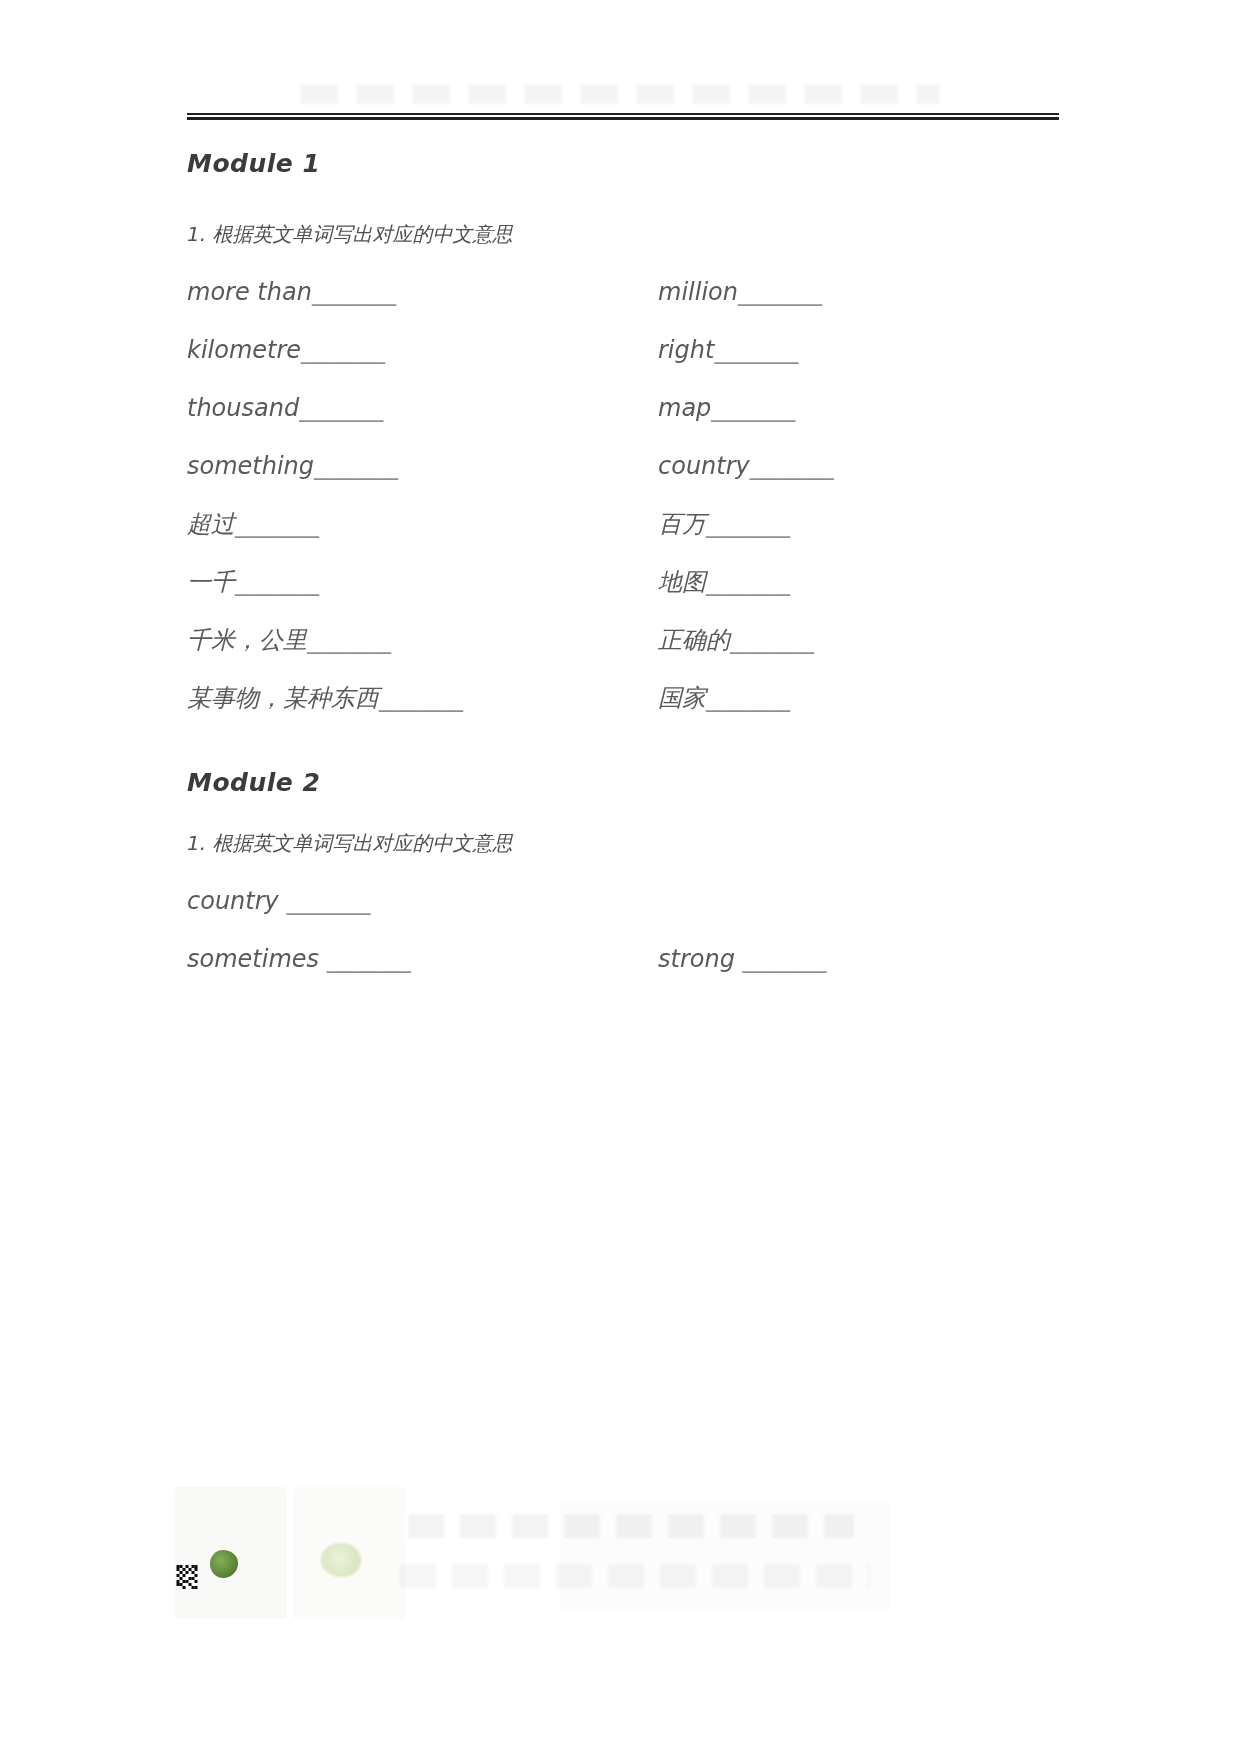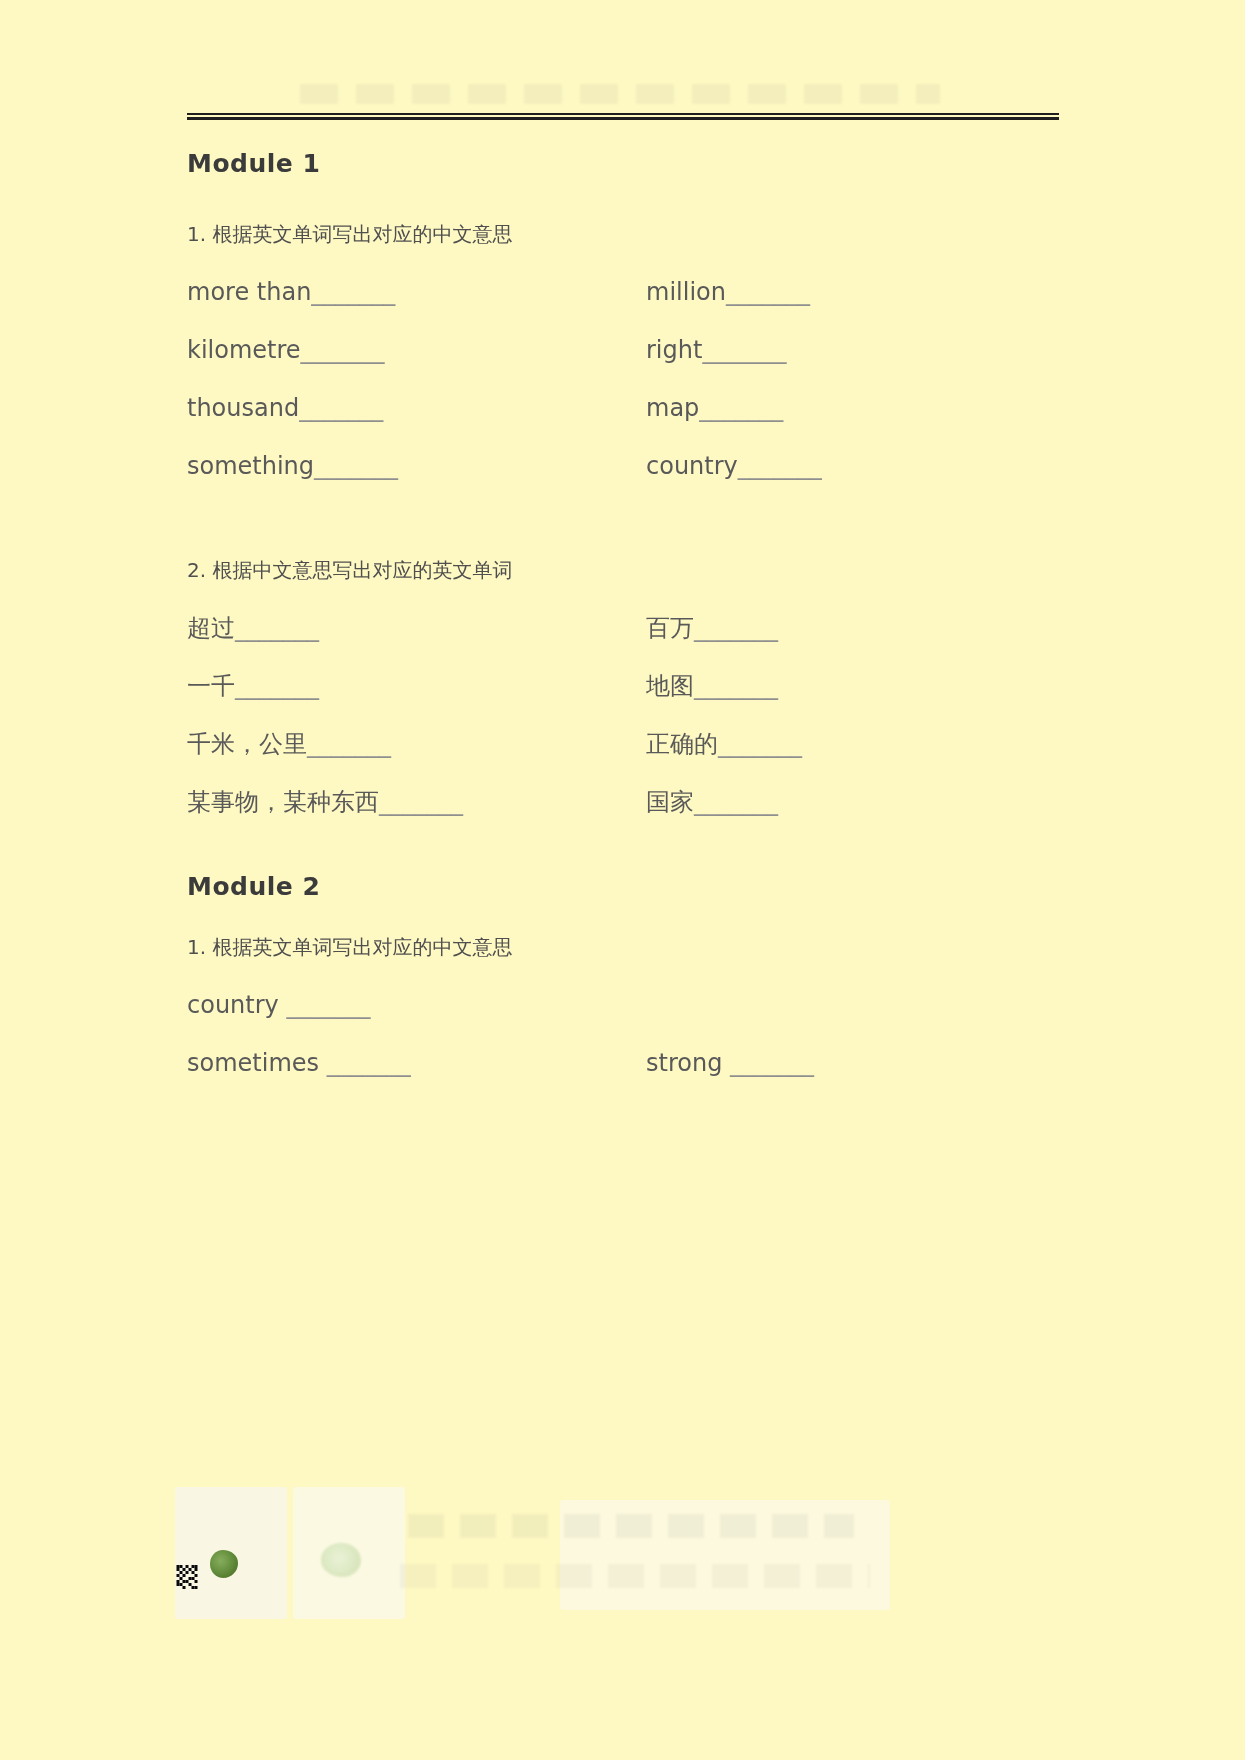--- a/index.html
+++ b/index.html
@@ -1,19 +1,19 @@
 <!DOCTYPE html>
 <html style="--rule: #1f1f1f; --heading: #3b3b3b; --text: #595959; --blank: #8f8f8f; --blob-dark: #66903f; --blob-light: #d8e6bd; --qr: #0a0a0a;"><head>
 <meta charset="utf-8">
 <style>
   html,body{margin:0;padding:0;background:#e9e9e9;}
   .page{
-    position:relative;width:1245px;height:1760px;background:#fef9c3;
+    position:relative;width:1245px;height:1760px;background:#ffffff;
     font-family:"DejaVu Sans","Liberation Sans",sans-serif;
-    color:var(--text,#595959);overflow:hidden;margin:0 auto;
+    color:var(--text,#595959);overflow:hidden;margin:0 auto;font-style:italic;
   }
   .content{position:absolute;left:187px;top:0;width:872px;}
   
   .ghost-header{
     position:absolute;left:300px;top:84px;width:640px;height:20px;
     opacity:.06;filter:blur(1.2px);
     background:repeating-linear-gradient(90deg,#555 0 38px,transparent 38px 56px);
   }
   
   .rule{position:absolute;left:187px;top:113px;width:872px;}
@@ -23,21 +23,21 @@
 
   .module-title{
     padding-top:0;margin-top:148px;font-size:25px;line-height:32px;
     font-weight:700;color:var(--heading,#3b3b3b);letter-spacing:.5px;
   }
   .module-title.second{margin-top:53px;}
   .sec-heading{font-size:20px;line-height:32px;margin-top:38px;color:#4f4f4f;}
   .sec-heading.tight{margin-top:28px;}
   .sec-heading.after-rows{margin-top:72px;}
 
-  .vrow{display:flex;margin-top:26px;font-size:24px;line-height:32px;}
+  .vrow{display:flex;margin-top:26px;font-size:24px;line-height:32px;gap:12px;}
   .vrow .cell{width:459px;white-space:pre-wrap;}
   .vrow .cell.r{flex:1;}
   .blank{color:var(--blank,#8f8f8f);}
 
   
   .ghostimg{position:absolute;border-radius:3px;}
   .gi1{left:175px;top:1487px;width:112px;height:132px;background:#f6f6f4;opacity:.65;}
   .gi2{left:293px;top:1487px;width:112px;height:132px;background:#f8f8f6;opacity:.6;}
   .gi3{left:560px;top:1500px;width:330px;height:110px;background:#fafafa;opacity:.5;}
   .ghostline{
@@ -88,21 +88,20 @@
     </div>
     <div class="vrow">
       <div class="cell"><span>thousand</span><span class="blank">_______</span></div>
       <div class="cell r"><span>map</span><span class="blank">_______</span></div>
     </div>
     <div class="vrow">
       <div class="cell"><span>something</span><span class="blank">_______</span></div>
       <div class="cell r"><span>country</span><span class="blank">_______</span></div>
     </div>
 
-    <div class="sec-heading after-rows">2. 根据中文意思写出对应的英文单词</div>
 
     <div class="vrow">
       <div class="cell"><span>超过</span><span class="blank">_______</span></div>
       <div class="cell r"><span>百万</span><span class="blank">_______</span></div>
     </div>
     <div class="vrow">
       <div class="cell"><span>一千</span><span class="blank">_______</span></div>
       <div class="cell r"><span>地图</span><span class="blank">_______</span></div>
     </div>
     <div class="vrow">

